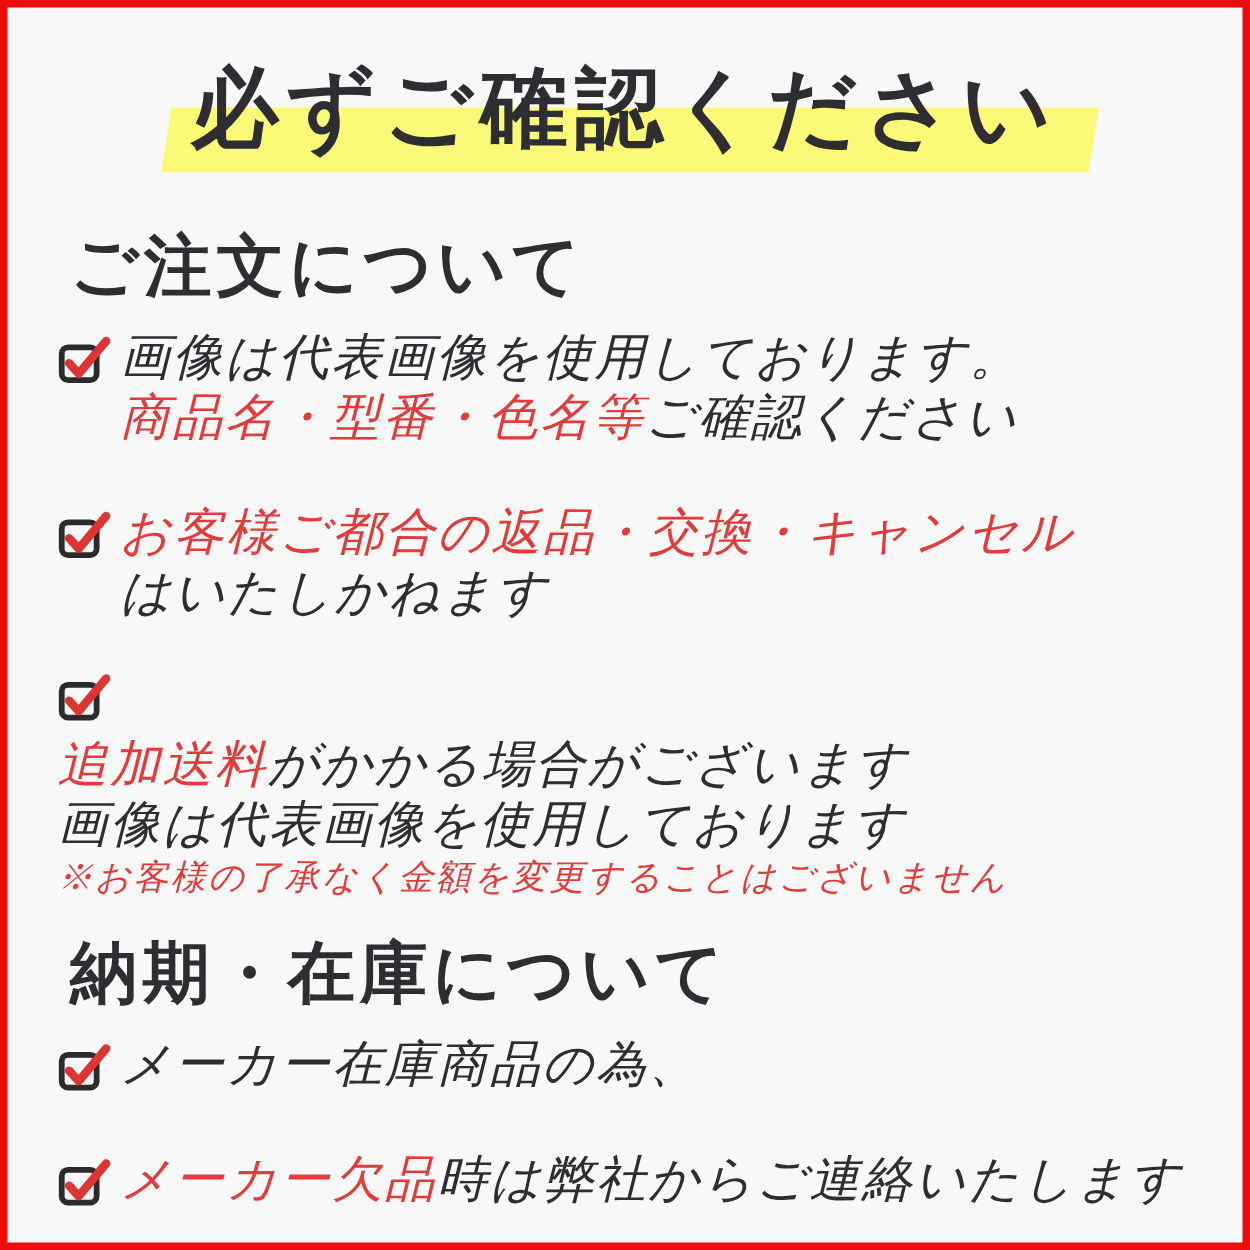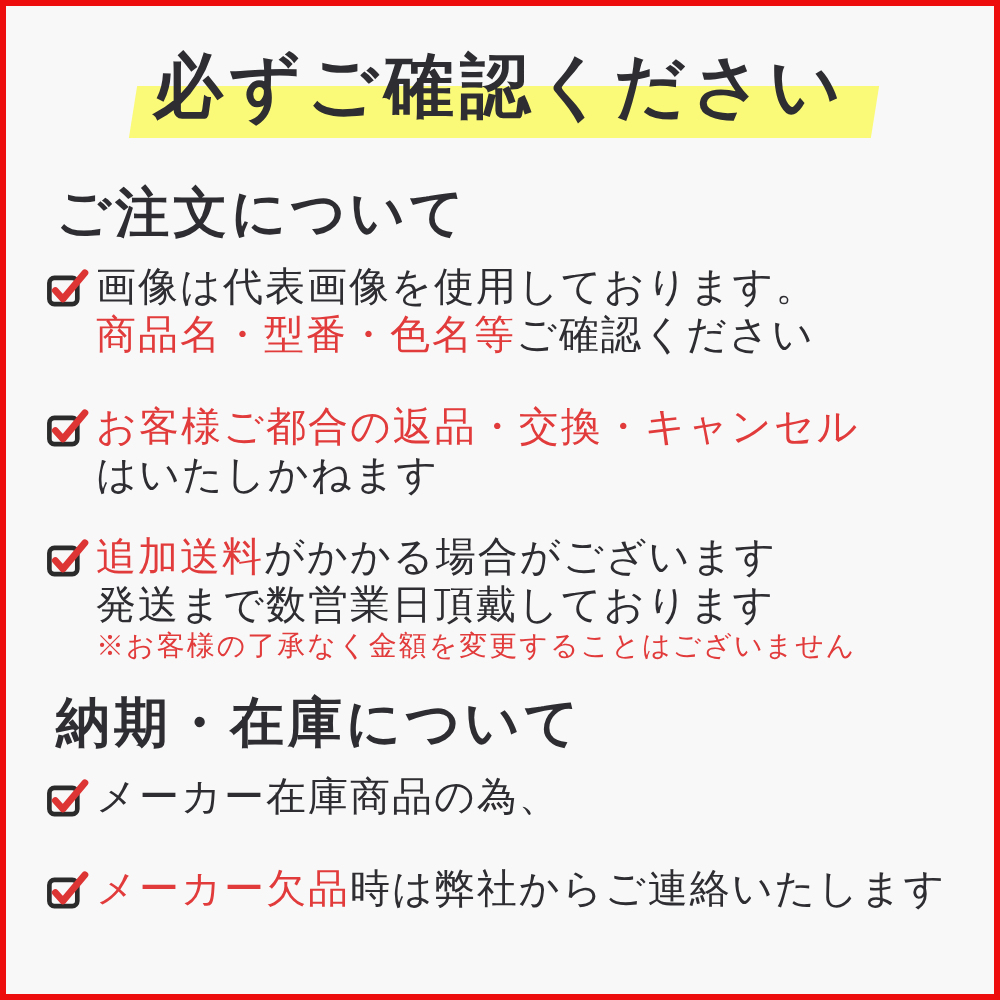--- a/index.html
+++ b/index.html
@@ -44,23 +44,24 @@
     line-height:64px;
     color:var(--text-black,#2e2e32);
     white-space:nowrap;
   }
   .h2-first{margin-top:46px;}
   .h2-second{margin-top:26px;}
   .item{
     display:flex;
     align-items:flex-start;
     margin-top:18px;
+    font-style:italic;
   }
   .item.gap-md{margin-top:44px;}
-  .item.gap-lg{margin-top:34px;}
+  .item.gap-lg{margin-top:34px;flex-direction:column;}
   .cb{flex:0 0 50px;padding-top:6px;}
   .cb svg{display:block;}
   .lines{
     font-size:40px;
     line-height:48px;
     letter-spacing:2px;
     color:var(--text-black,#2e2e32);
     white-space:nowrap;
   }
   .lines p{margin:0;}
@@ -119,21 +120,21 @@
 
     <div class="item gap-lg">
       <span class="cb">
         <svg width="44" height="40" viewBox="0 0 52 46">
           <rect x="4" y="11" width="33" height="31" rx="6" fill="none" stroke="#2b2b2b" stroke-width="5.5"></rect>
           <path d="M11 26 L20 36 L46 5" fill="none" stroke="#dd3434" stroke-width="8" stroke-linecap="round" stroke-linejoin="round"></path>
         </svg>
       </span>
       <div class="lines">
         <p><span class="t-red">追加送料</span><span>がかかる場合がございます</span></p>
-        <p><span>発送まで数営業日頂戴しております</span></p>
+        <p><span>画像は代表画像を使用しております</span></p>
         <p class="note">※お客様の了承なく金額を変更することはございません</p>
       </div>
     </div>
 
     <h2 class="h2-second">納期・在庫について</h2>
 
     <div class="item">
       <span class="cb">
         <svg width="44" height="40" viewBox="0 0 52 46">
           <rect x="4" y="11" width="33" height="31" rx="6" fill="none" stroke="#2b2b2b" stroke-width="5.5"></rect>

